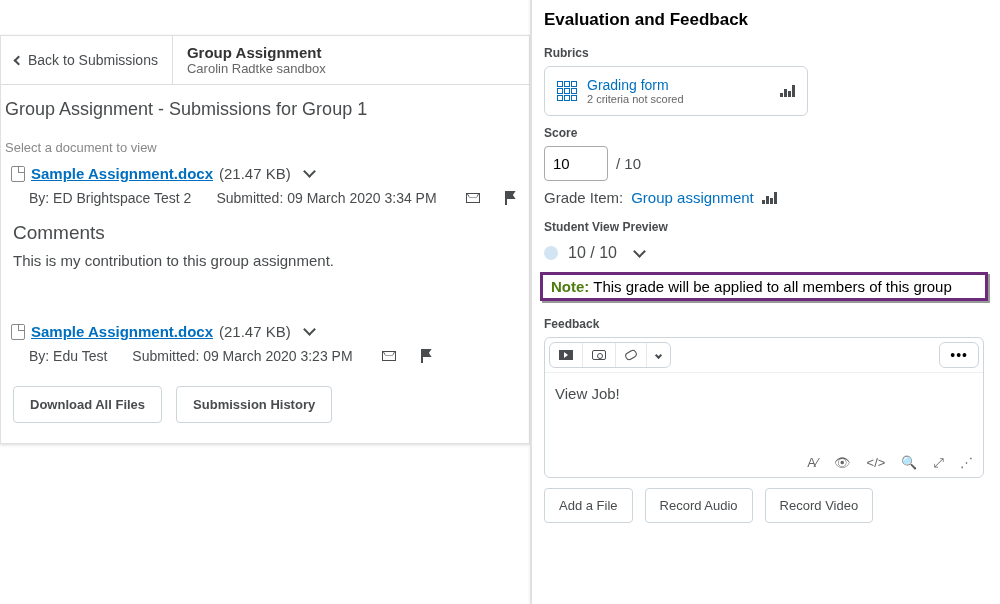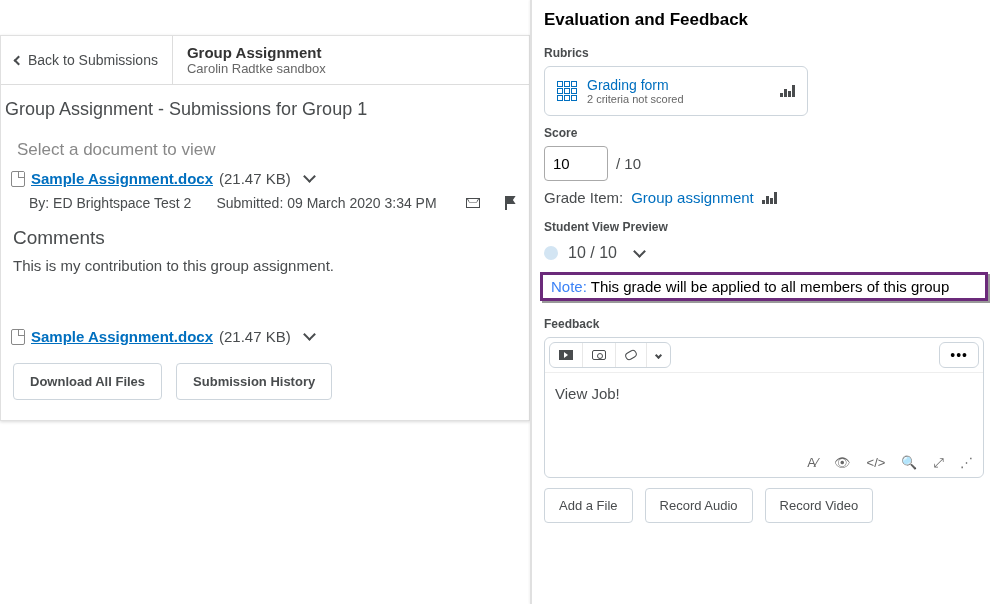--- a/index.html
+++ b/index.html
@@ -54,24 +54,23 @@
   .assign-sub {
     font-size: 13px;
     color: #666;
   }
   .submissions-heading {
     font-size: 18px;
     color: #494c4e;
     padding: 14px 0 6px 4px;
   }
   .select-doc {
-    font-size: 17px;
+    font-size: 13px;
     color: #888;
     padding: 14px 0 6px 4px;
-    margin-left: 12px;
   }
   .doc-row {
     padding: 4px 10px;
     font-size: 15px;
     display: flex;
     align-items: center;
     gap: 6px;
   }
   .doc-icon {
     width: 14px;
@@ -243,21 +242,21 @@
   .link { color: #006fbf; cursor: pointer; }
   .preview-row { padding: 4px 12px; display: flex; align-items: center; gap: 10px; font-size: 16px; color: #494c4e; }
   .circle-dot { width: 14px; height: 14px; border-radius: 50%; background: #d3e5f3; }
   .note-box {
     margin: 6px 8px;
     border: 3px solid #6b2a7a;
     padding: 3px 8px;
     font-size: 15px;
     box-shadow: 2px 2px 0 rgba(0,0,0,0.4);
   }
-  .note-label { color: #3b82f6; font-weight: 400; }
+  .note-label { color: #4d7c0f; font-weight: 700; }
   .editor-wrap {
     margin: 0 12px 10px;
     border: 1px solid #cdd5dc;
     border-radius: 6px;
     overflow: hidden;
   }
   .toolbar {
     display: flex;
     justify-content: space-between;
     padding: 4px;
@@ -342,20 +341,26 @@
   <div class="comments-label">Comments</div>
   <div class="comments-body">This is my contribution to this group assignment.</div>
 
   <div style="height:30px"></div>
 
   <div class="doc-row">
     <span class="doc-icon"></span>
     <span class="doc-link">Sample Assignment.docx</span>
     <span class="file-size">(21.47 KB)</span>
     <span class="chevron-down"></span>
+  </div>
+  <div class="by-row">
+    <span>By: Edu Test</span>
+    <span>Submitted: 09 March 2020 3:23 PM</span>
+    <span class="envelope-icon"></span>
+    <span class="flag-icon"></span>
   </div>
 
   <div class="btn-row">
     <button class="btn">Download All Files</button>
     <button class="btn">Submission History</button>
   </div>
 </div>
 
 <div class="right-pane">
   <div class="eval-heading">Evaluation and Feedback</div>

